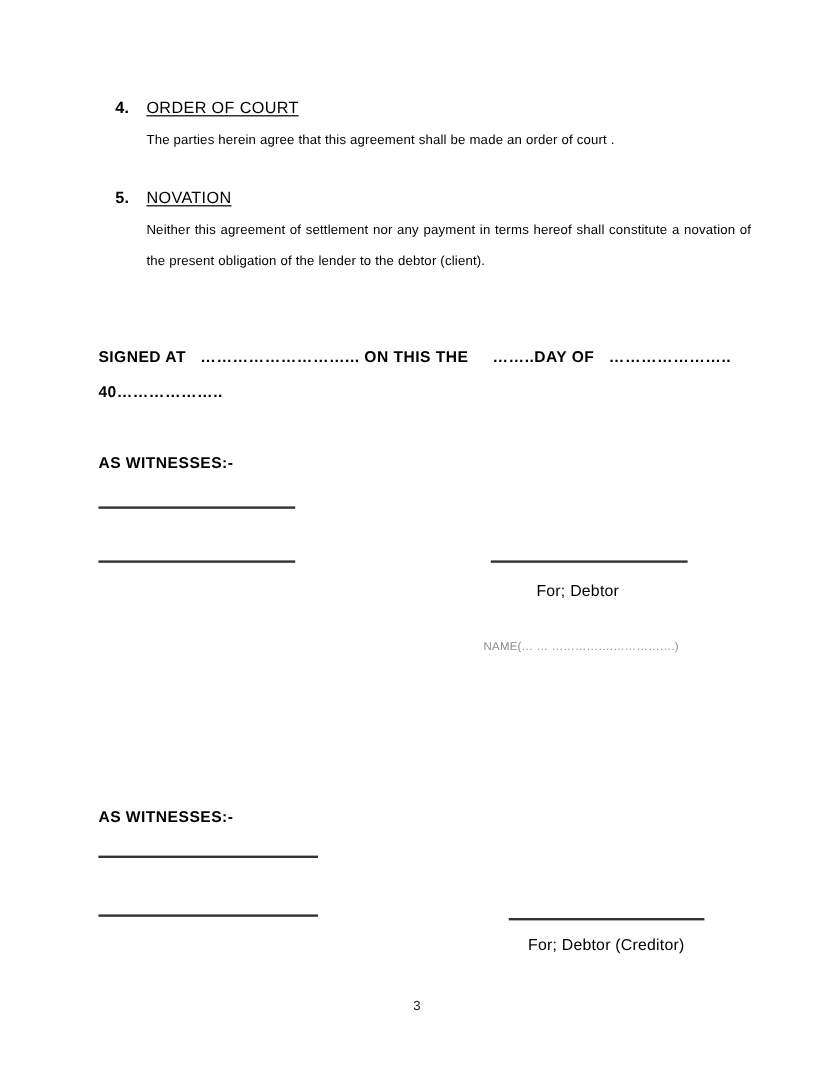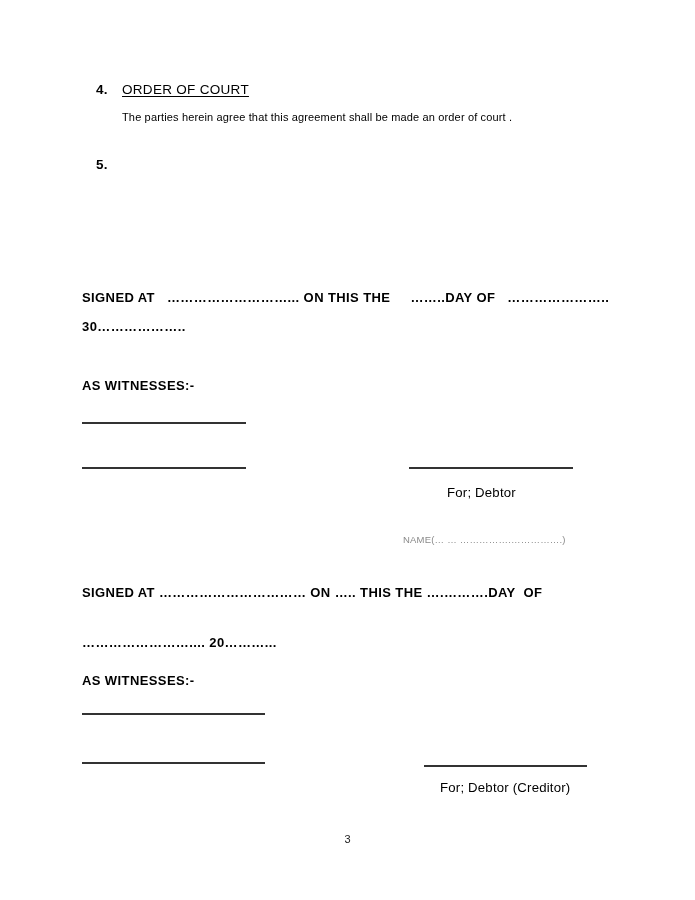--- a/index.html
+++ b/index.html
@@ -101,36 +101,36 @@
 <div class="page">
 
   <div class="clause" style="top:82px;">
     <span class="clause-num">4.</span>
     <div class="clause-head">ORDER OF COURT</div>
     <div class="clause-body">The parties herein agree that this agreement shall be made an order of court .</div>
   </div>
 
   <div class="clause" style="top:157px;">
     <span class="clause-num">5.</span>
+    <div class="clause-head">NOVATION</div>
+    <div class="clause-body">Neither this agreement of settlement nor any payment in terms hereof shall constitute a novation of the present obligation of the lender to the debtor (client).</div>
   </div>
 
   <div class="blk" style="top:283px;">SIGNED AT   ………………………... ON THIS THE     ……..DAY OF   …………………..
-30………………..</div>
+40………………..</div>
 
   <div class="blk" style="top:371px;">AS WITNESSES:-</div>
 
   <div class="rule" style="left:82px; top:422px; width:164px;"></div>
   <div class="rule" style="left:82px; top:467px; width:164px;"></div>
   <div class="rule" style="left:409px; top:467px; width:164px;"></div>
 
   <div class="caption" style="left:447px; top:485px;">For; Debtor</div>
   <div class="namefield" style="left:403px; top:534px;">NAME(… … …………….…………….)</div>
 
-  <div class="blk" style="top:578px;">SIGNED AT …………………………… ON ….. THIS THE ….……….DAY  OF</div>
-  <div class="blk" style="top:628px;">…………………….... 20………...</div>
   <div class="blk" style="top:666px;">AS WITNESSES:-</div>
 
   <div class="rule" style="left:82px; top:713px; width:183px;"></div>
   <div class="rule" style="left:82px; top:762px; width:183px;"></div>
   <div class="rule" style="left:424px; top:765px; width:163px;"></div>
 
   <div class="caption" style="left:440px; top:780px;">For; Debtor (Creditor)</div>
 
   <div class="pageno" style="top:833px;">3</div>
 

